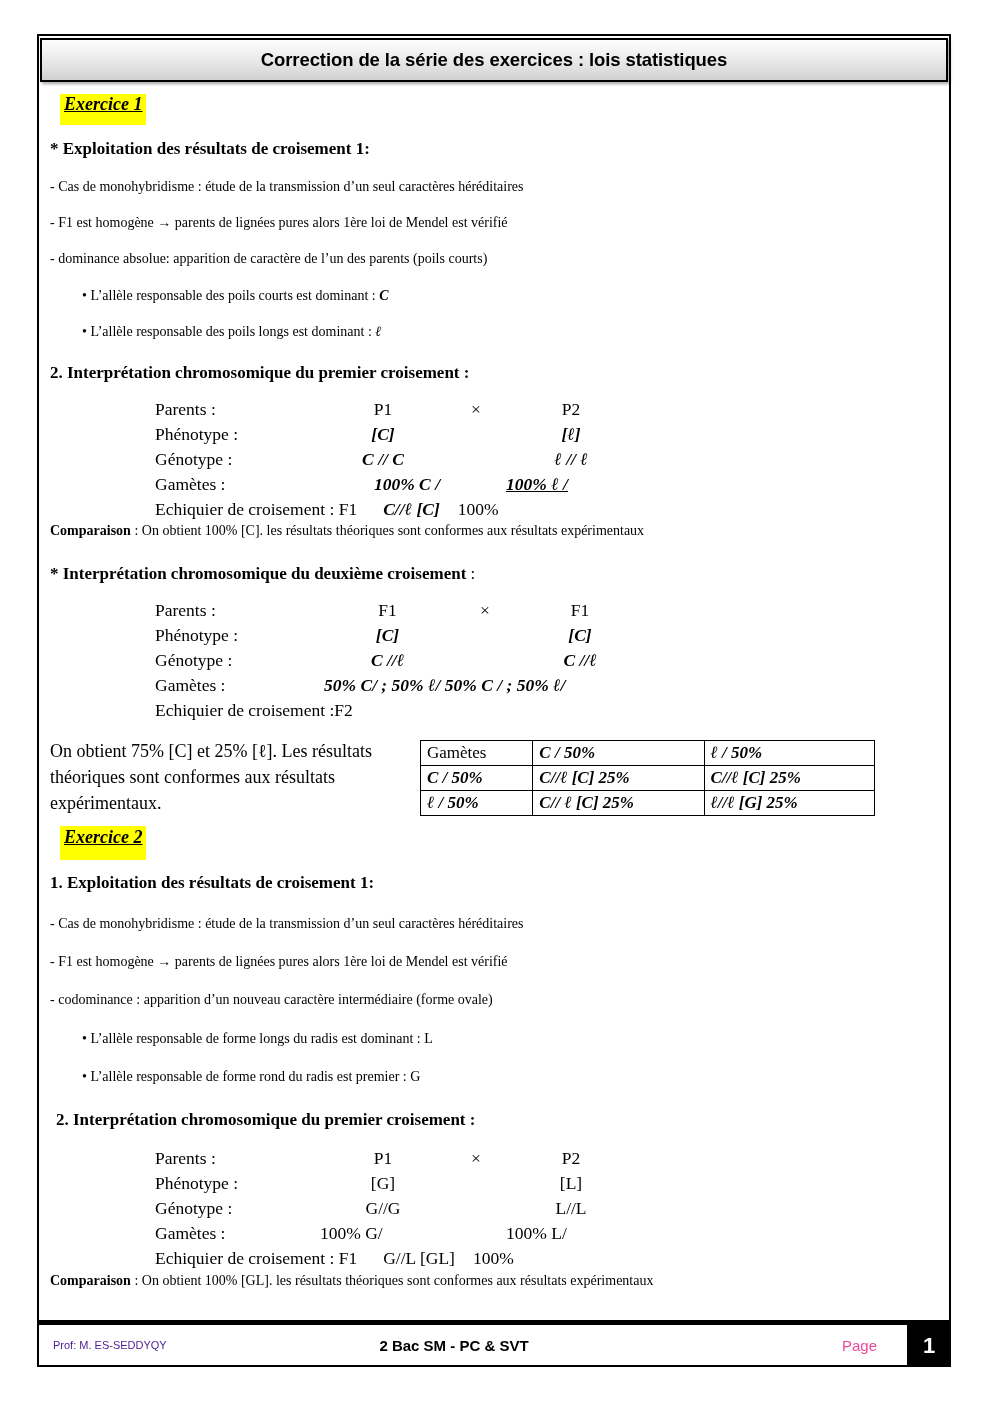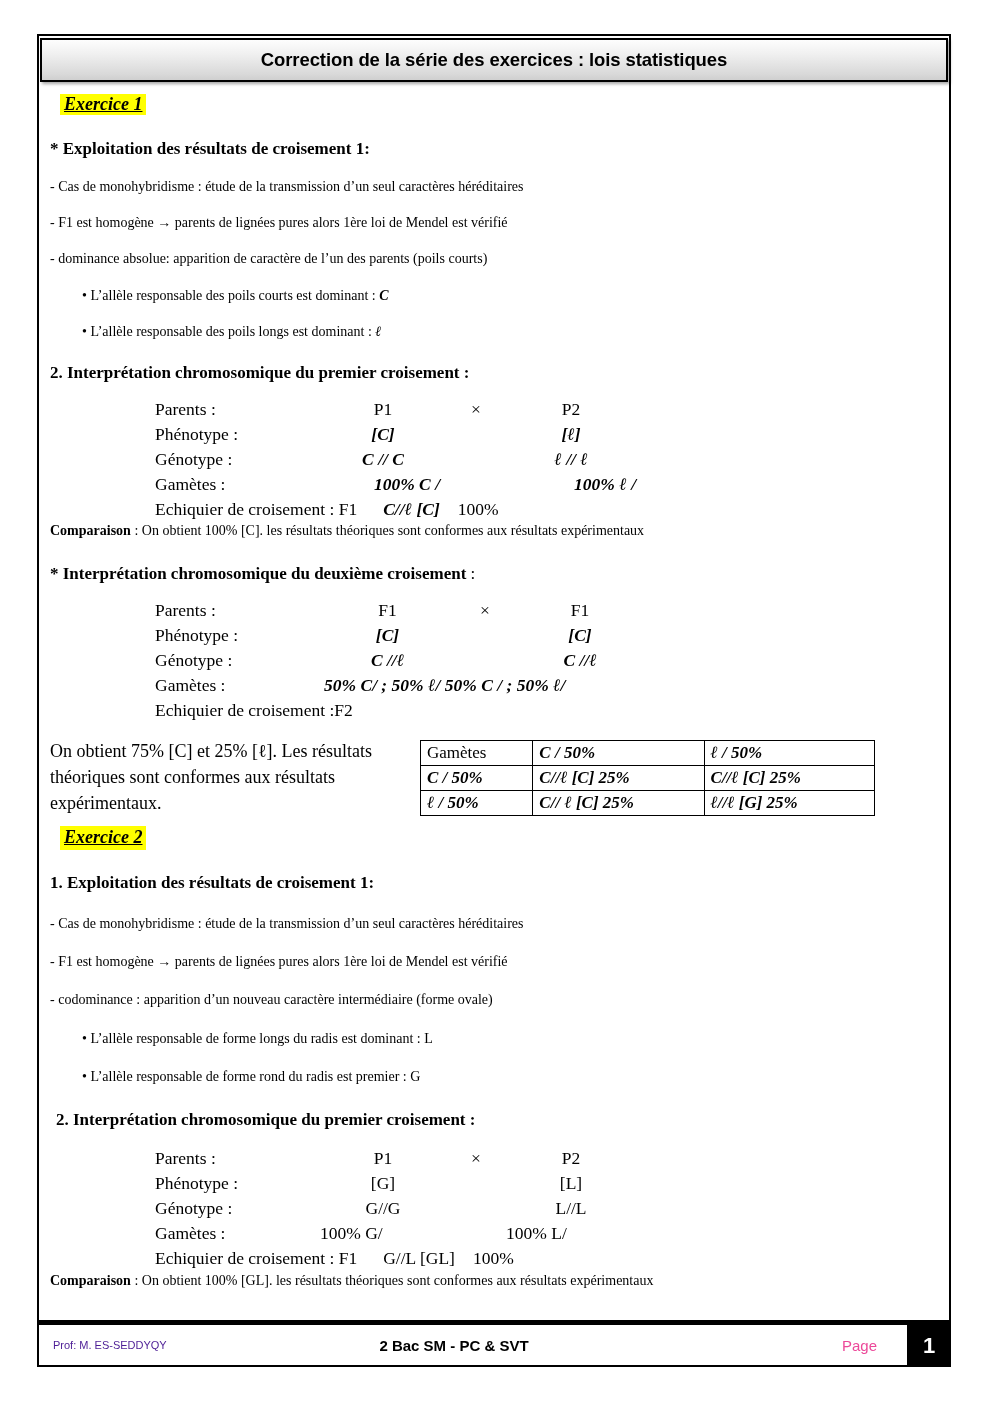--- a/index.html
+++ b/index.html
@@ -61,21 +61,21 @@
     line-height: 1.0;
   }
 
   .ex-badge {
     display: inline-block;
     background: #ffff00;
     font-style: italic;
     font-weight: bold;
     font-size: 18px;
     text-decoration: underline;
-    padding: 1px 4px 2px 4px;
+    padding: 1px 4px 12px 4px;
     font-family: "Liberation Serif", serif;
   }
   .ex1-badge-wrap { margin: 6px 0 0 10px; }
   .ex2-badge-wrap { margin: 0 0 0 10px; }
 
   .para {
     margin: 0;
     padding: 0;
     font-size: 14px;
   }
@@ -265,21 +265,21 @@
     <tr>
       <td class="cb-label">Génotype :</td>
       <td class="cb-p1 g">C // C</td>
       <td class="cb-x"></td>
       <td class="cb-p2 g">ℓ // ℓ</td>
     </tr>
     <tr>
       <td class="cb-label">Gamètes :</td>
       <td class="cb-p1 g" style="text-align:right;padding-right:6px;">100% C /</td>
       <td class="cb-x"></td>
-      <td class="cb-p2 g" style="text-align:right;">100% ℓ /</td>
+      <td class="cb-p2 g" style="text-align:left;text-decoration:underline;">100% ℓ /</td>
     </tr>
     <tr>
       <td colspan="4">
         <span>Echiquier de croisement : F1</span><span class="sp-l"></span><span class="g">C//ℓ [C]</span><span class="sp-m"></span><span>100%</span>
       </td>
     </tr>
   </tbody>
     </table>
 
   <div class="para" style="margin-top:2px;">

